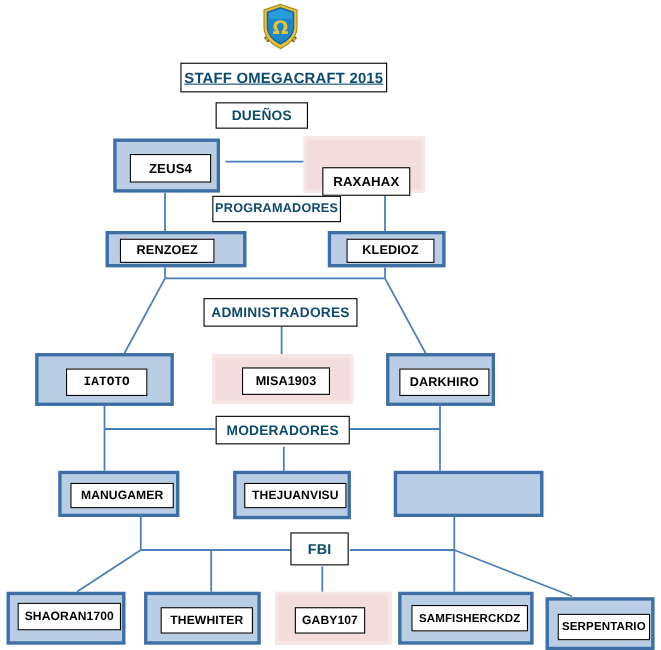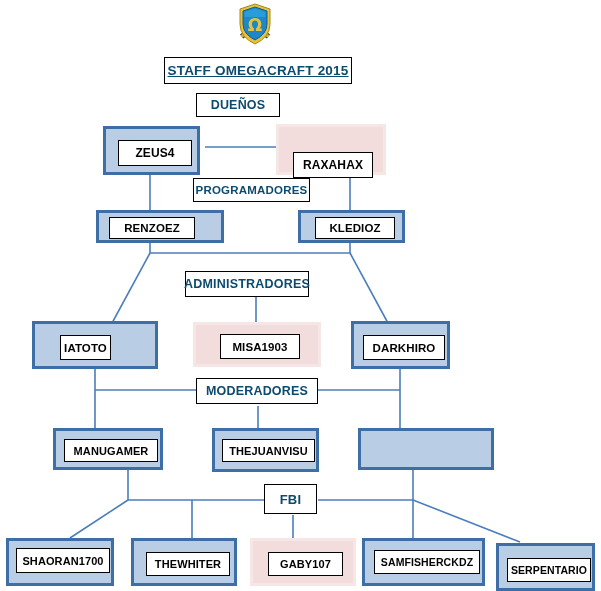--- a/index.html
+++ b/index.html
@@ -162,26 +162,26 @@
   </div>
 
   <div class="node blue" style="left:96px; top:210px; width:128px; height:33px;">
     <div class="nameplate" style="left:10px; top:4px; width:86px; height:22px; font-size:11.5px;">RENZOEZ</div>
   </div>
 
   <div class="node blue" style="left:298px; top:210px; width:107px; height:33px;">
     <div class="nameplate" style="left:14px; top:4px; width:80px; height:22px; font-size:11.5px;">KLEDIOZ</div>
   </div>
 
-  <div class="label-box" style="left:185px; top:271px; width:124px; height:26px; font-size:12.5px;">
+  <div class="label-box" style="left:185px; top:271px; width:140px; height:26px; font-size:12.5px;">
     <span>ADMINISTRADORES</span>
   </div>
 
   <div class="node blue" style="left:32px; top:321px; width:126px; height:48px;">
-    <div class="nameplate" style="left:25px; top:11px; width:51px; height:25px; font-size:11.5px;">IATOTO</div>
+    <div class="nameplate" style="left:25px; top:11px; width:74px; height:25px; font-size:11.5px;font-family:Liberation Mono, monospace;">IATOTO</div>
   </div>
 
   <div class="node pink" style="left:193px; top:322px; width:128px; height:45px;">
     <div class="nameplate" style="left:24px; top:9px; width:80px; height:25px; font-size:11.5px;text-align:center;">MISA1903</div>
   </div>
 
   <div class="node blue" style="left:351px; top:321px; width:99px; height:48px;">
     <div class="nameplate" style="left:9px; top:11px; width:82px; height:25px; font-size:11.5px;">DARKHIRO</div>
   </div>
 
@@ -206,21 +206,21 @@
 
   <div class="node blue" style="left:6px; top:538px; width:108px; height:48px;">
     <div class="nameplate" style="left:7px; top:7px; width:94px; height:25px; font-size:11px;">SHAORAN1700</div>
   </div>
 
   <div class="node blue" style="left:131px; top:538px; width:106px; height:48px;">
     <div class="nameplate" style="left:12px; top:11px; width:84px; height:24px; font-size:11px;">THEWHITER</div>
   </div>
 
   <div class="node pink" style="left:250px; top:538px; width:106px; height:48px;">
-    <div class="nameplate" style="left:15px; top:11px; width:75px; height:24px; font-size:11px;">GABY107</div>
+    <div class="nameplate" style="left:15px; top:11px; width:64px; height:24px; font-size:11px;">GABY107</div>
   </div>
 
   <div class="node blue" style="left:362px; top:538px; width:123px; height:48px;">
     <div class="nameplate" style="left:9px; top:9px; width:106px; height:24px; font-size:10.5px;">SAMFISHERCKDZ</div>
   </div>
 
   <div class="node blue" style="left:496px; top:543px; width:99px; height:48px;">
     <div class="nameplate" style="left:8px; top:12px; width:84px; height:24px; font-size:10.5px;">SERPENTARIO</div>
   </div>
 

